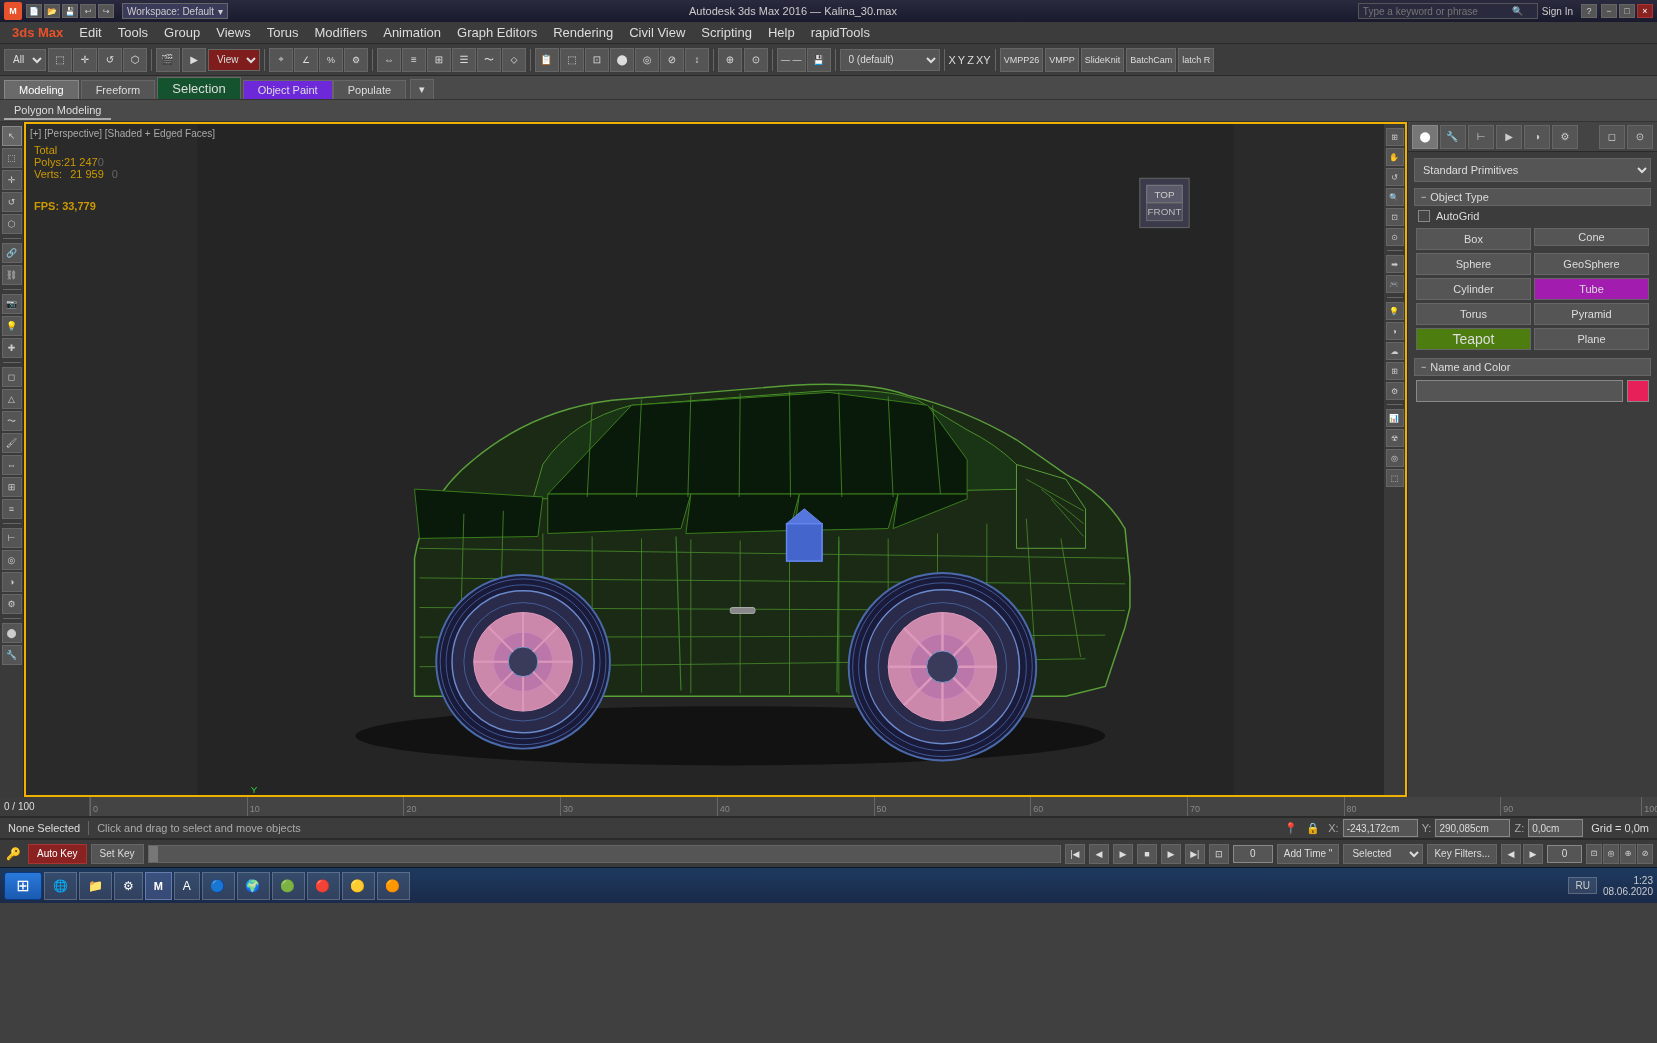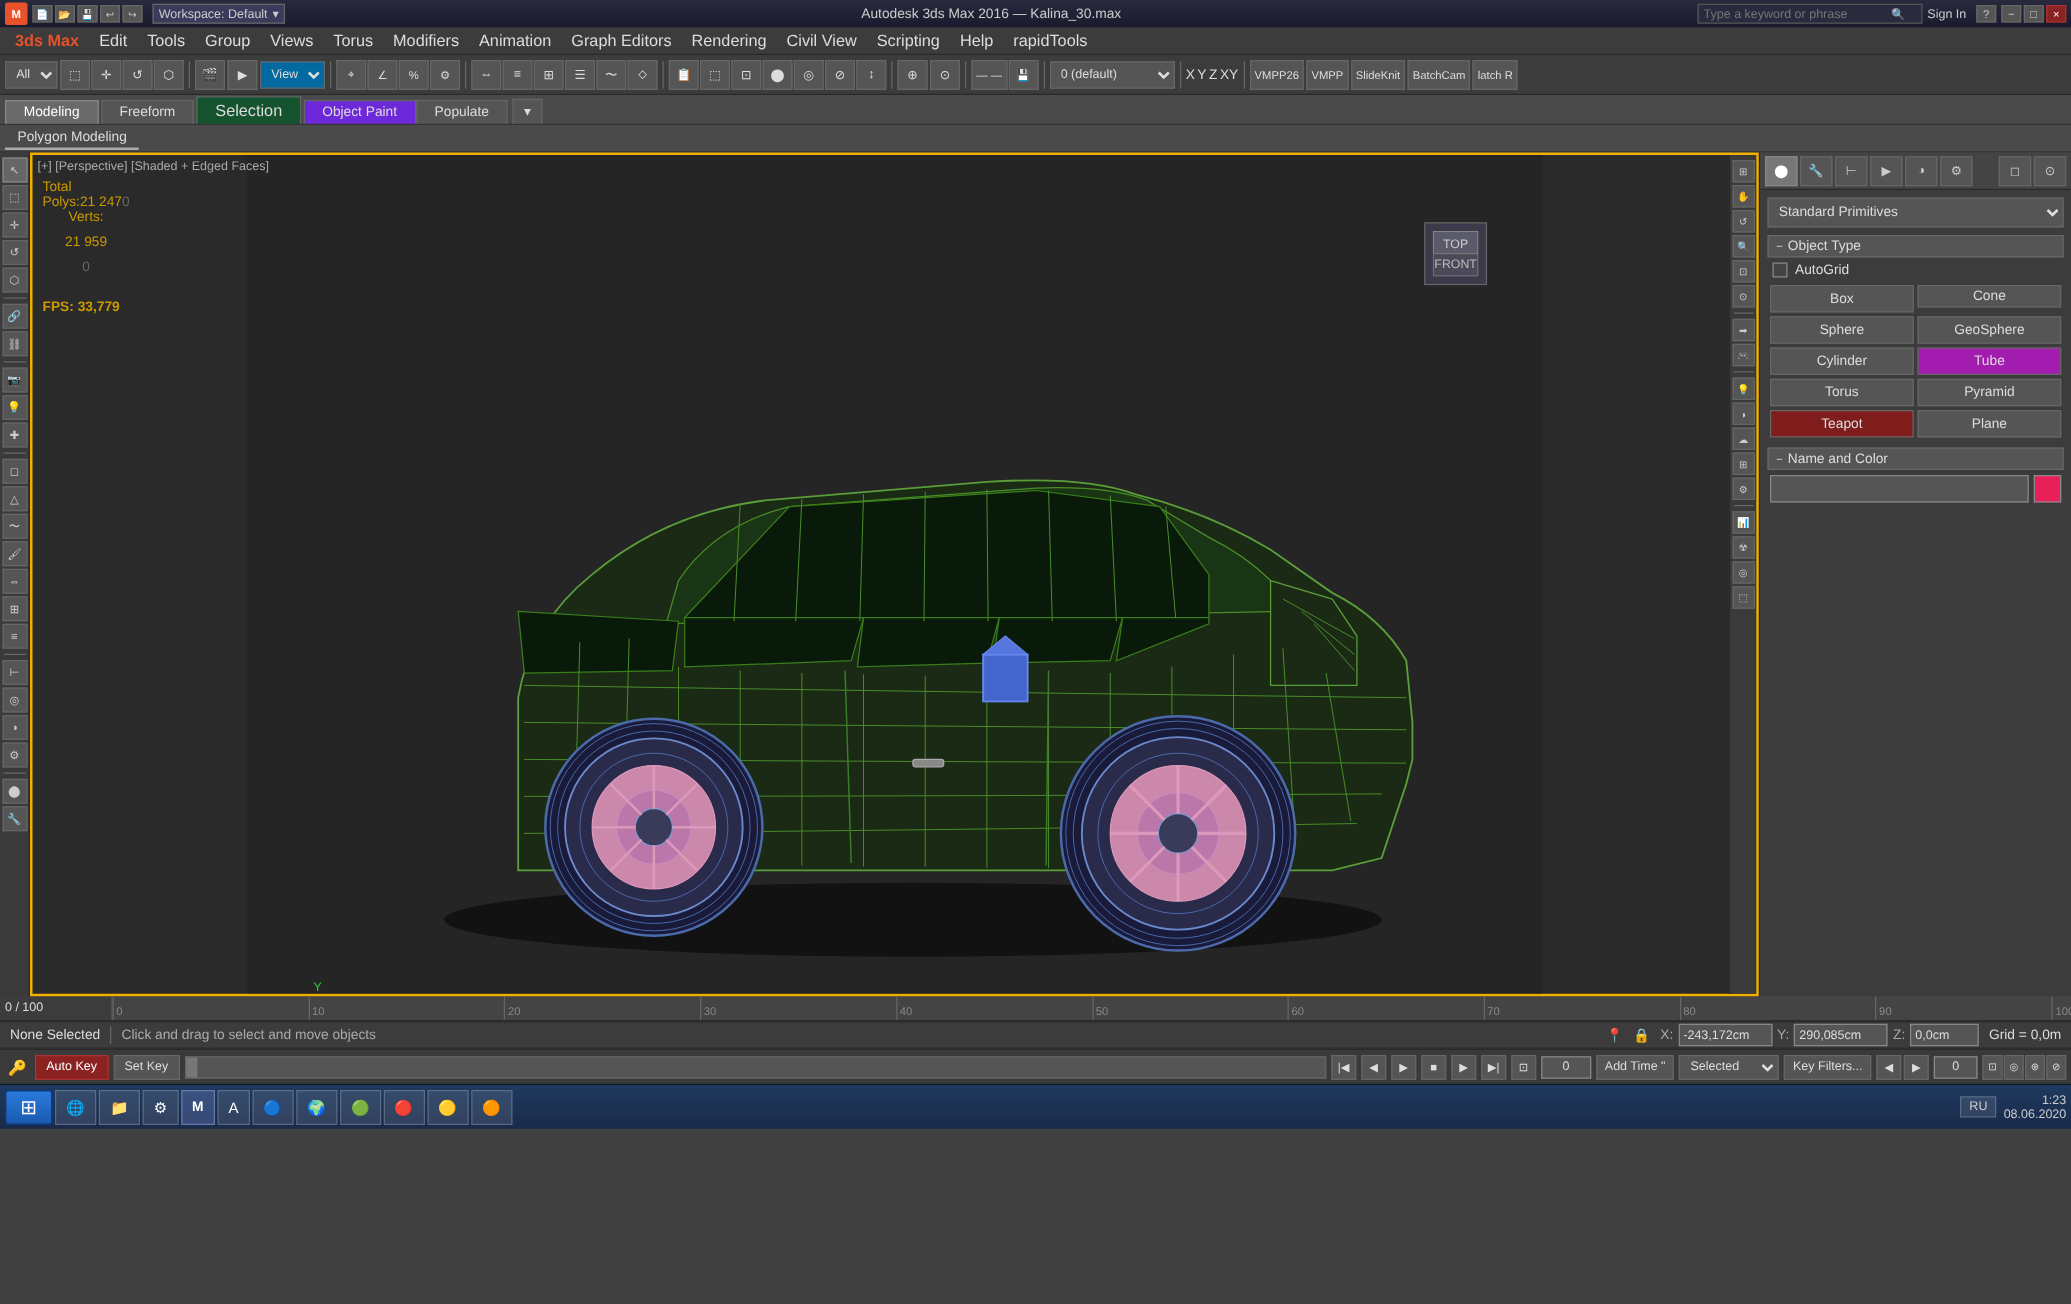--- a/index.html
+++ b/index.html
@@ -75,21 +75,21 @@
   <select style="height:22px;background:#555;border:1px solid #666;color:#ddd;font-size:10px;padding:0 4px;"><option>All</option></select>
   <div style="display:flex;gap:1px;">
     <div class="tool-btn">⬚</div>
     <div class="tool-btn">✛</div>
     <div class="tool-btn">↺</div>
     <div class="tool-btn">⬡</div>
   </div>
   <div class="tool-separator"></div>
   <div class="tool-btn">🎬</div>
   <div class="tool-btn">▶</div>
-  <select style="height:22px;background:#0369a1;border:1px solid #666;color:#ddd;font-size:10px;padding:0 4px;"><option>View</option></select>
+  <select style="height:22px;background:#7f1d1d;border:1px solid #666;color:#ddd;font-size:10px;padding:0 4px;"><option>View</option></select>
   <div class="tool-separator"></div>
   <div style="display:flex;gap:1px;">
     <div class="tool-btn" style="font-size:9px;">⌖</div>
     <div class="tool-btn" style="font-size:9px;">∠</div>
     <div class="tool-btn" style="font-size:9px;">%</div>
     <div class="tool-btn" style="font-size:9px;">⚙</div>
   </div>
   <div class="tool-separator"></div>
   <div style="display:flex;gap:1px;">
     <div class="tool-btn">⇔</div>
@@ -183,21 +183,21 @@
 
     <div style="position:absolute;top:20px;left:8px;z-index:10;font-size:11px;color:#cc9900;">
       <div style="display:flex;gap:20px;">
         <span style="color:#cc9900;">Total</span>
       </div>
       <div style="display:flex;gap:0;align-items:flex-end;">
         <span style="color:#cc9900;">Polys:</span>
         <span style="color:#cc9900;">21 247</span>
         <span style="color:#666;">0</span>
       </div>
-      <div style="display:flex;gap:8px;align-items:center;flex-direction:column;">
+      <div style="display:flex;gap:8px;align-items:center;">
         <span style="color:#cc9900;">Verts:</span>
         <span style="color:#cc9900;">21 959</span>
         <span style="color:#666;">0</span>
       </div>
       <div style="margin-top:20px;font-weight:bold;">
         <span style="color:#cc9900;">FPS:</span>
         <span style="color:#cc9900;">33,779</span>
       </div>
     </div>
 
@@ -388,21 +388,21 @@
         </div>
         <div style="display:grid;grid-template-columns:1fr 1fr;gap:3px;padding:0 2px;">
           <div style="height:22px;background:#555;border:1px solid #666;color:#ddd;font-size:11px;cursor:pointer;display:flex;align-items:center;justify-content:center;">Box</div>
           <div style="height:18px;background:#555;border:1px solid #666;color:#ddd;font-size:11px;cursor:pointer;display:flex;align-items:center;justify-content:center;">Cone</div>
           <div style="height:22px;background:#555;border:1px solid #666;color:#ddd;font-size:11px;cursor:pointer;display:flex;align-items:center;justify-content:center;">Sphere</div>
           <div style="height:22px;background:#555;border:1px solid #666;color:#ddd;font-size:11px;cursor:pointer;display:flex;align-items:center;justify-content:center;">GeoSphere</div>
           <div style="height:22px;background:#555;border:1px solid #666;color:#ddd;font-size:11px;cursor:pointer;display:flex;align-items:center;justify-content:center;">Cylinder</div>
           <div style="height:22px;background:#a21caf;border:1px solid #666;color:#ddd;font-size:11px;cursor:pointer;display:flex;align-items:center;justify-content:center;">Tube</div>
           <div style="height:22px;background:#555;border:1px solid #666;color:#ddd;font-size:11px;cursor:pointer;display:flex;align-items:center;justify-content:center;">Torus</div>
           <div style="height:22px;background:#555;border:1px solid #666;color:#ddd;font-size:11px;cursor:pointer;display:flex;align-items:center;justify-content:center;">Pyramid</div>
-          <div style="height:22px;background:#7f1d1d;border:1px solid #666;color:#ddd;font-size:11px;cursor:pointer;display:flex;align-items:center;justify-content:center;">Teapot</div>
+          <div style="height:22px;background:#4d7c0f;border:1px solid #666;color:#ddd;font-size:14px;cursor:pointer;display:flex;align-items:center;justify-content:center;">Teapot</div>
           <div style="height:22px;background:#555;border:1px solid #666;color:#ddd;font-size:11px;cursor:pointer;display:flex;align-items:center;justify-content:center;">Plane</div>
         </div>
       </div>
 
       
       <div style="margin-bottom:8px;">
         <div style="background:#555;border:1px solid #666;padding:2px 6px;font-size:11px;color:#ddd;display:flex;align-items:center;gap:4px;margin-bottom:4px;cursor:pointer;">
           <span style="font-size:9px;">−</span>
           <span style="font-size:11px;">Name and Color</span>
         </div>

